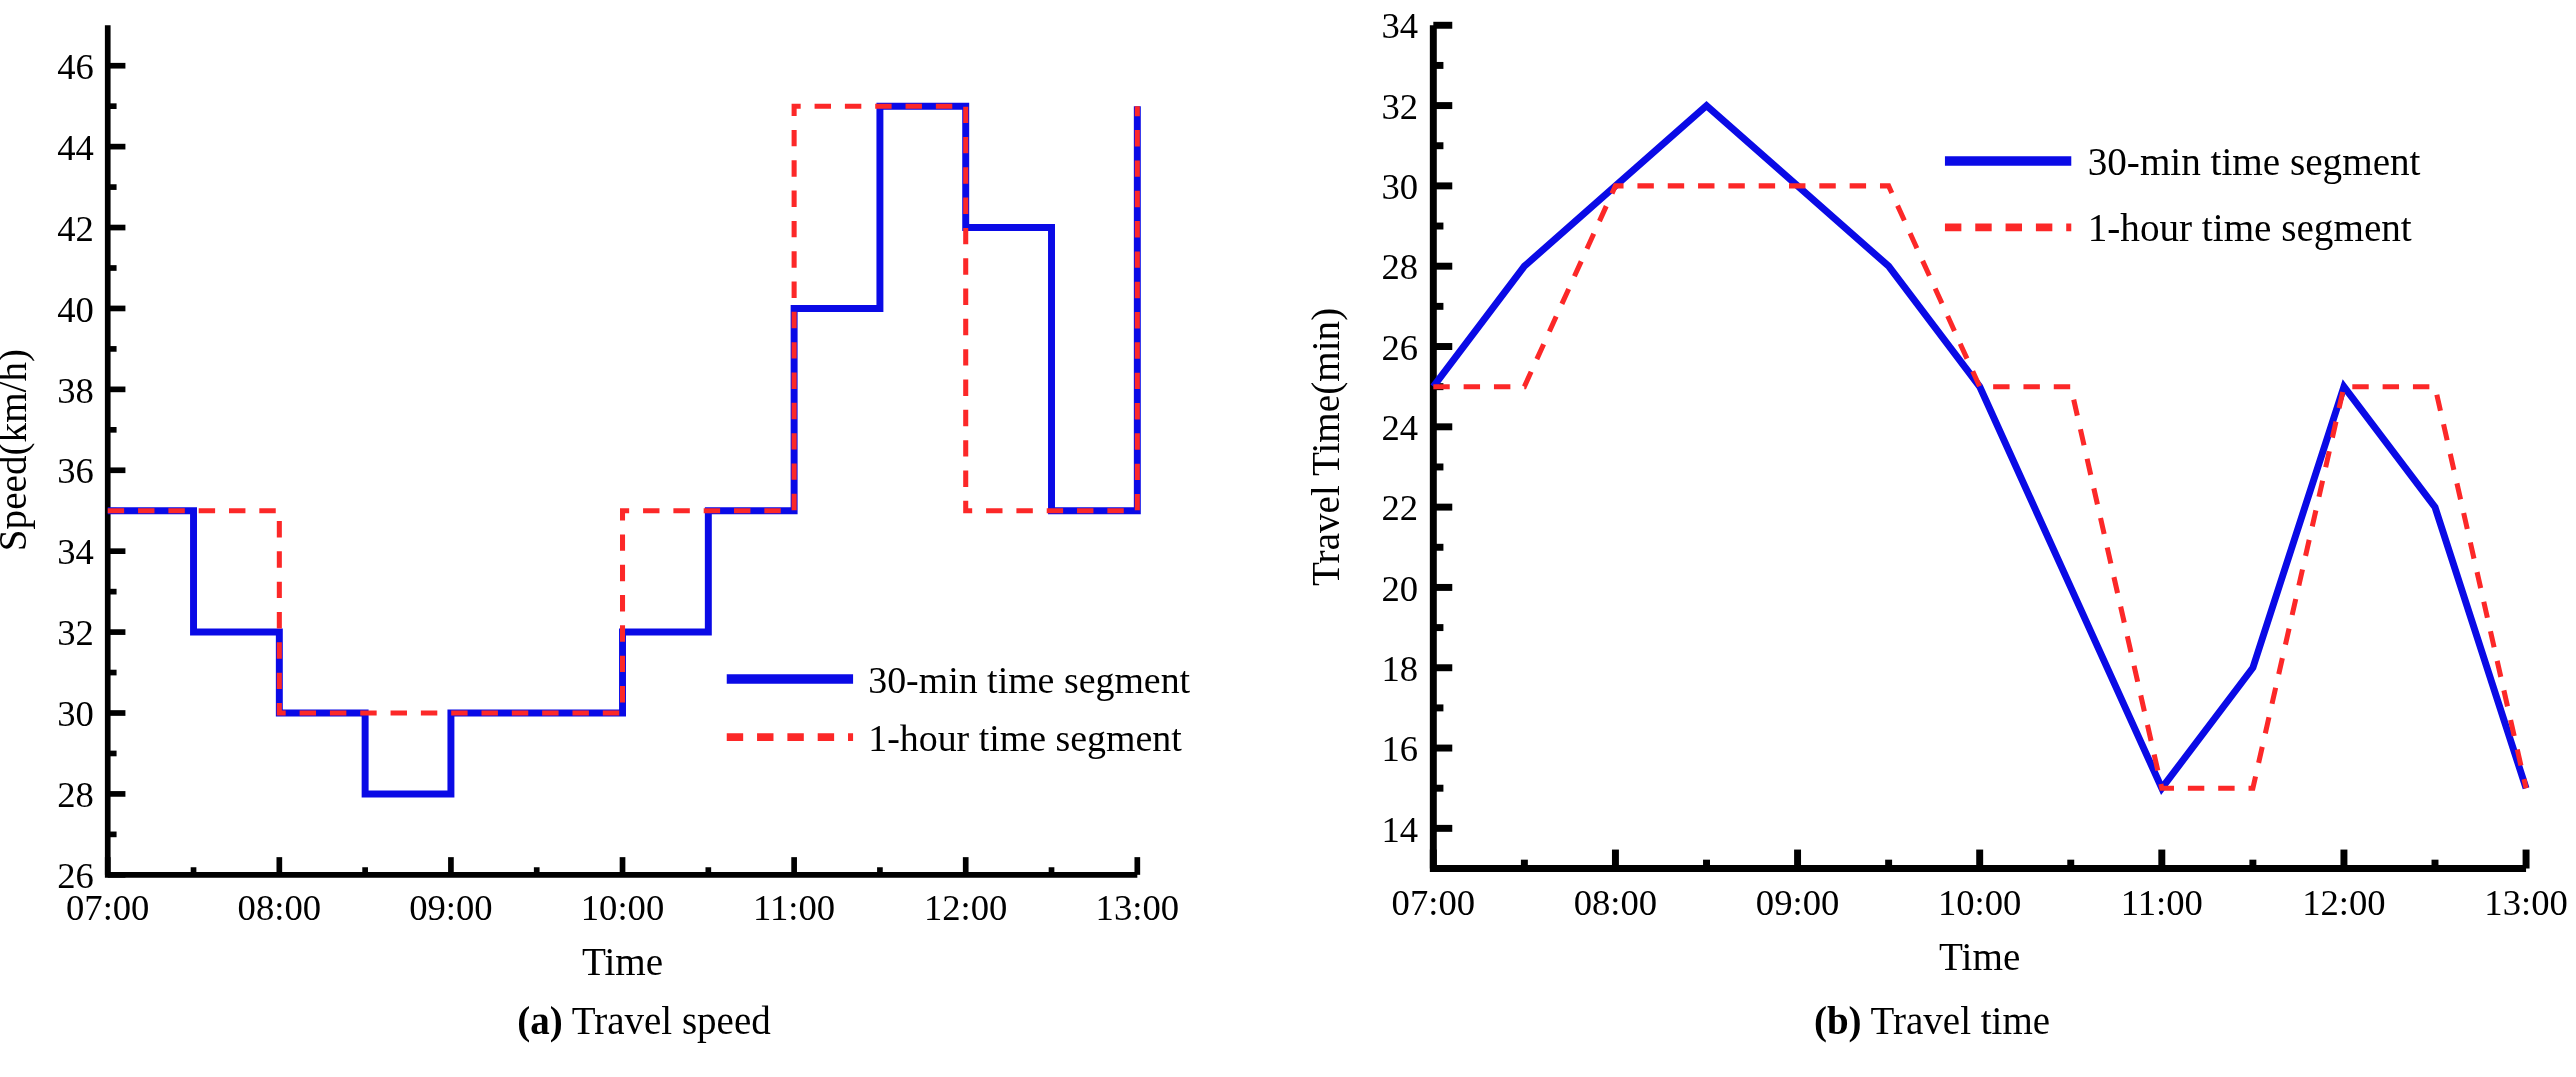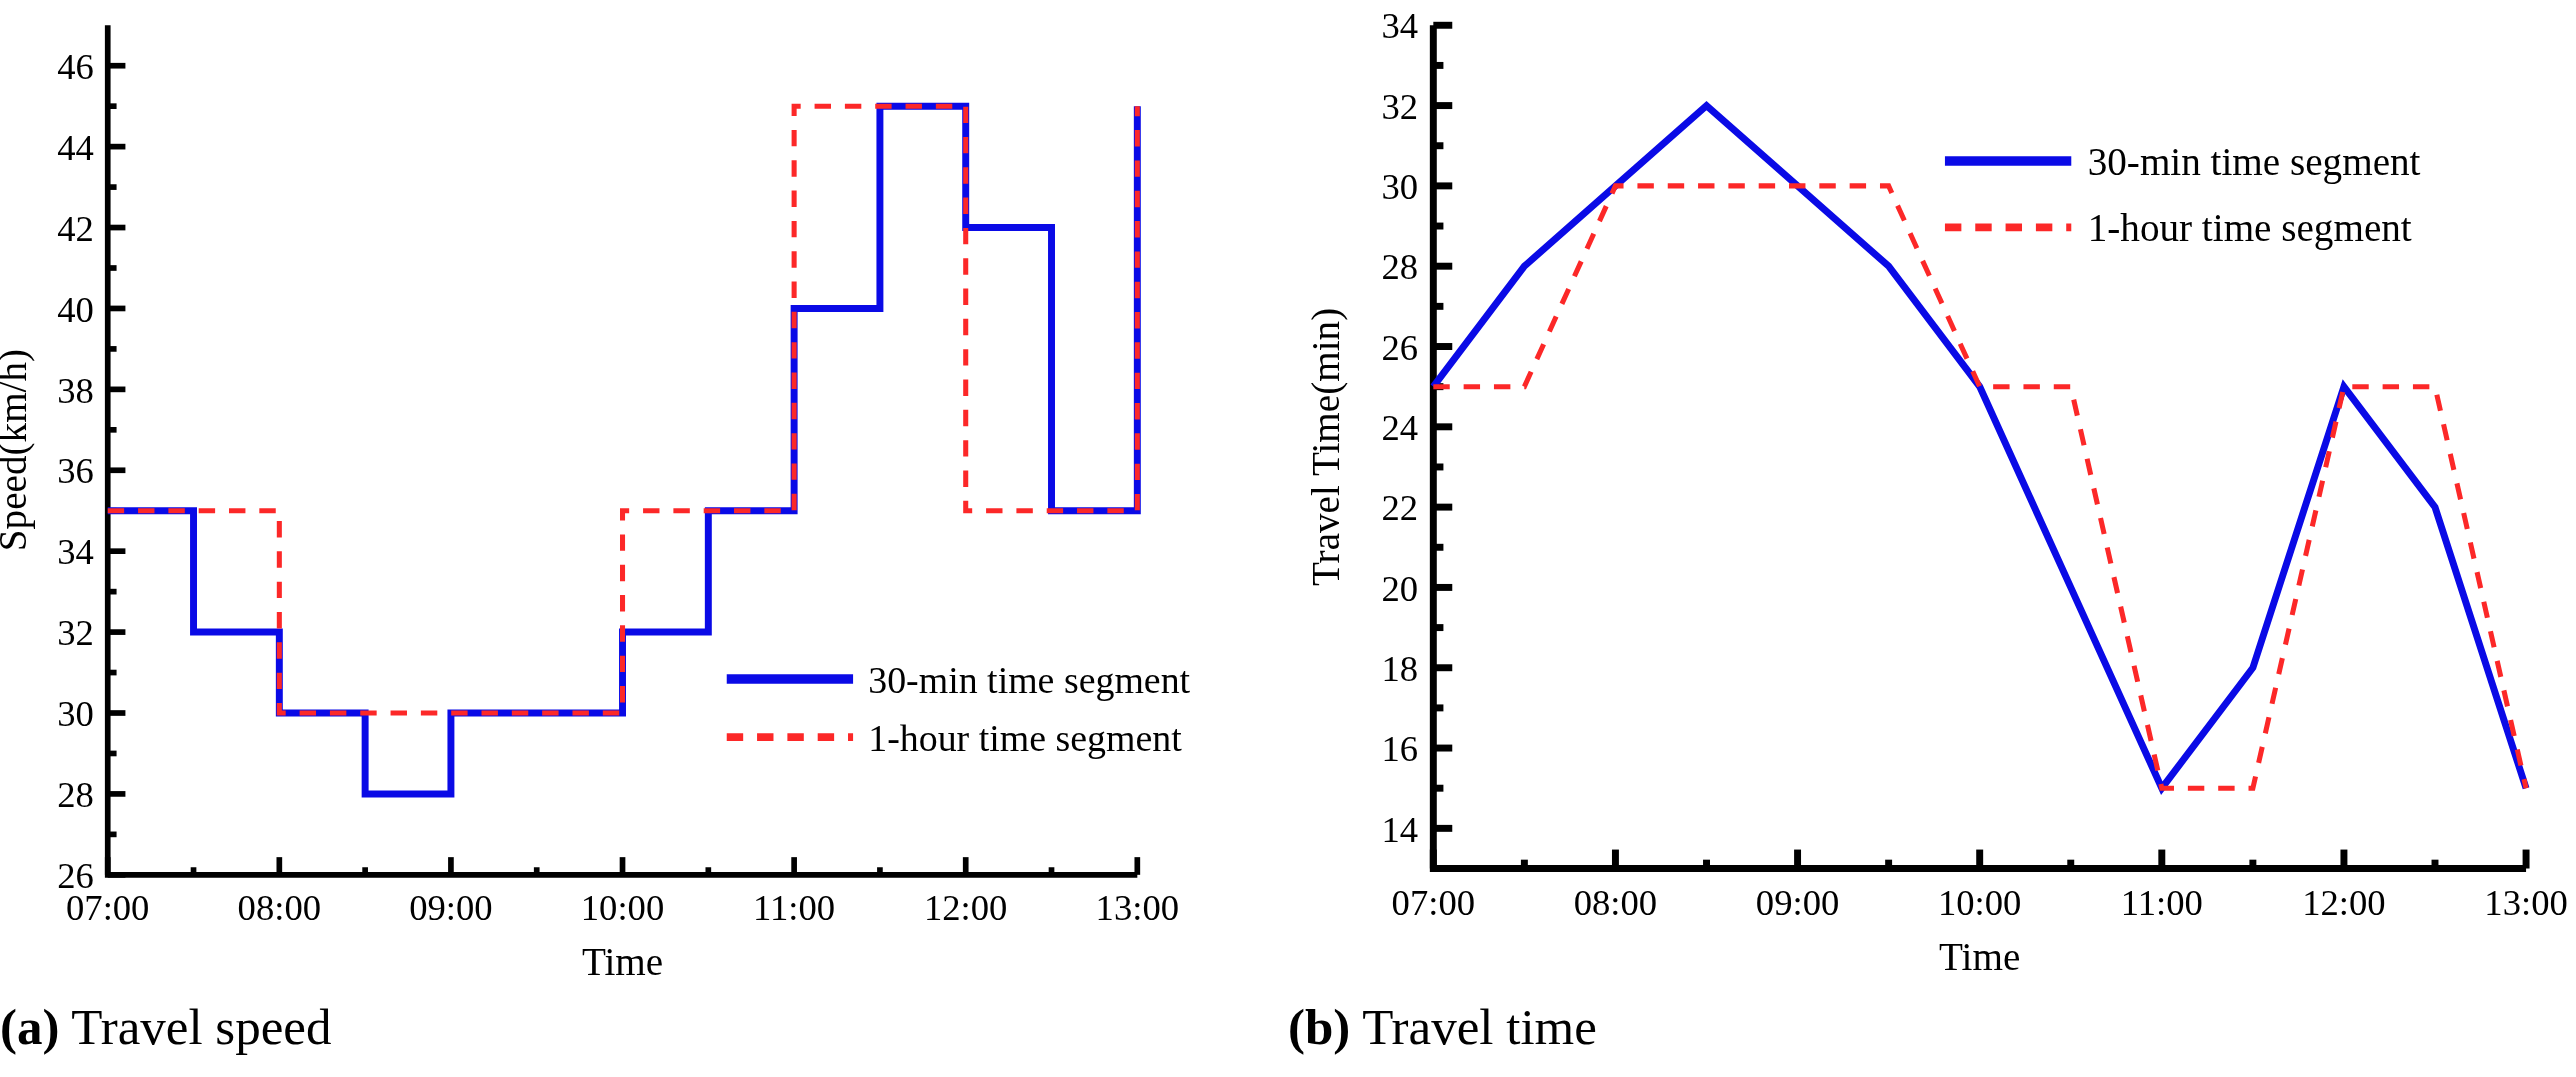--- a/index.html
+++ b/index.html
@@ -8,21 +8,21 @@
   .panel{position:relative;width:1288px;height:1078px;}
   .plotwrap{position:absolute;}
   svg{display:block;overflow:visible;}
   .axis-line{stroke:#000;fill:none;}
   .tick{stroke:#000;}
   .ticklabel{font-family:"Liberation Serif","DejaVu Serif",serif;fill:#000;}
   .axistitle{font-family:"Liberation Serif","DejaVu Serif",serif;fill:#000;}
   .serieA{stroke:#0a0ae6;stroke-width:11;fill:none;stroke-linejoin:miter;stroke-linecap:butt;}
   .serieB{stroke:#fc2828;stroke-width:8;fill:none;stroke-dasharray:26 22;stroke-linejoin:miter;stroke-linecap:butt;}
   .legendtext{font-family:"Liberation Serif","DejaVu Serif",serif;fill:#000;}
-  .caption{position:absolute;width:100%;font-size:51px;font-family:"Liberation Serif","DejaVu Serif",serif;color:#000;}
+  .caption{position:absolute;width:100%;text-align:center;font-size:39px;font-family:"Liberation Serif","DejaVu Serif",serif;color:#000;}
   .caption b{font-weight:bold;}
 </style>
 </head>
 <body>
 
 <div class="figure">
 
   <div class="panel">
     <div class="plotwrap" style="left:0px;top:0px;">
       <svg id="svg-a" width="1288" height="998" viewBox="0 0 2038 1580">

